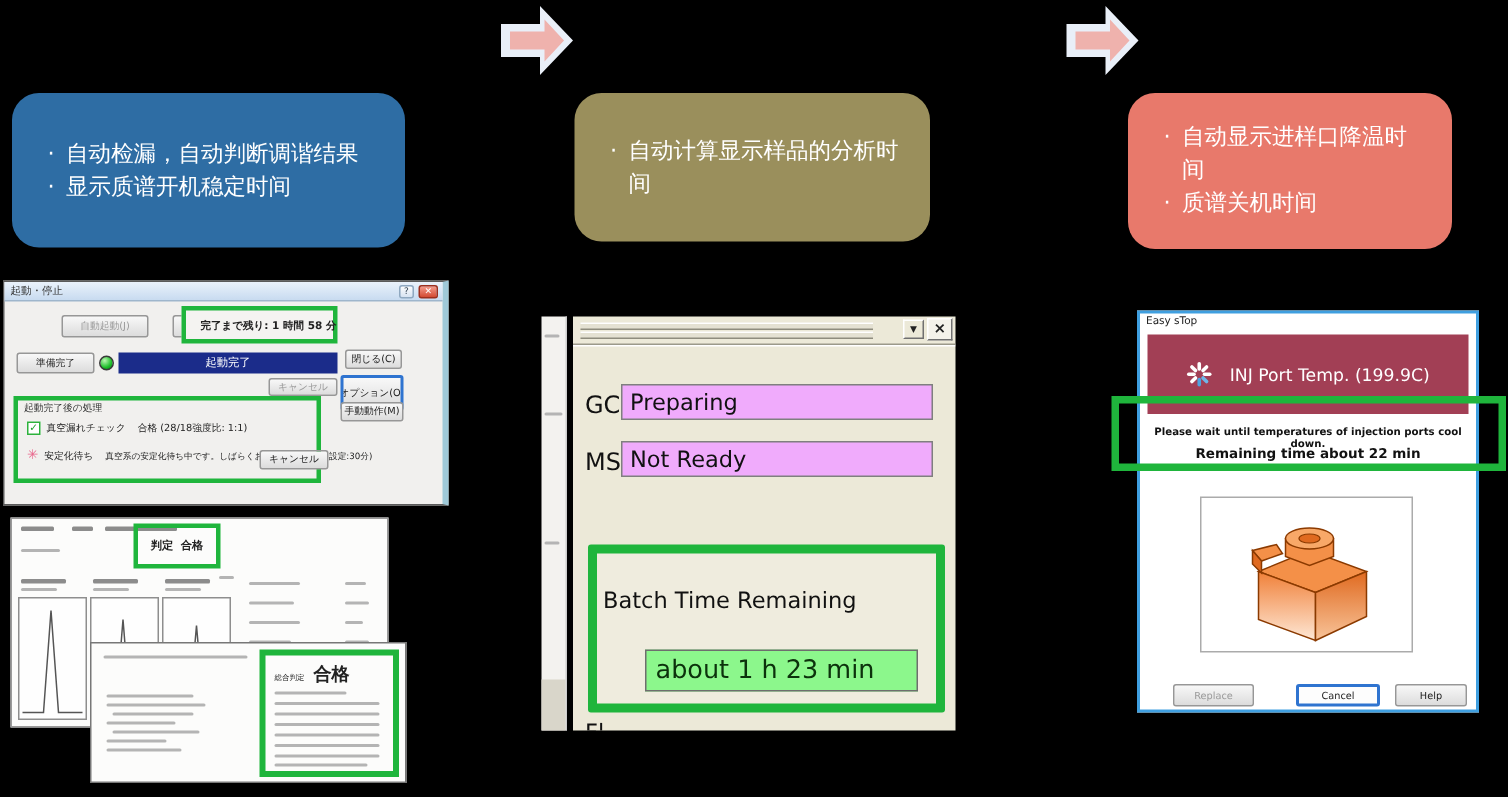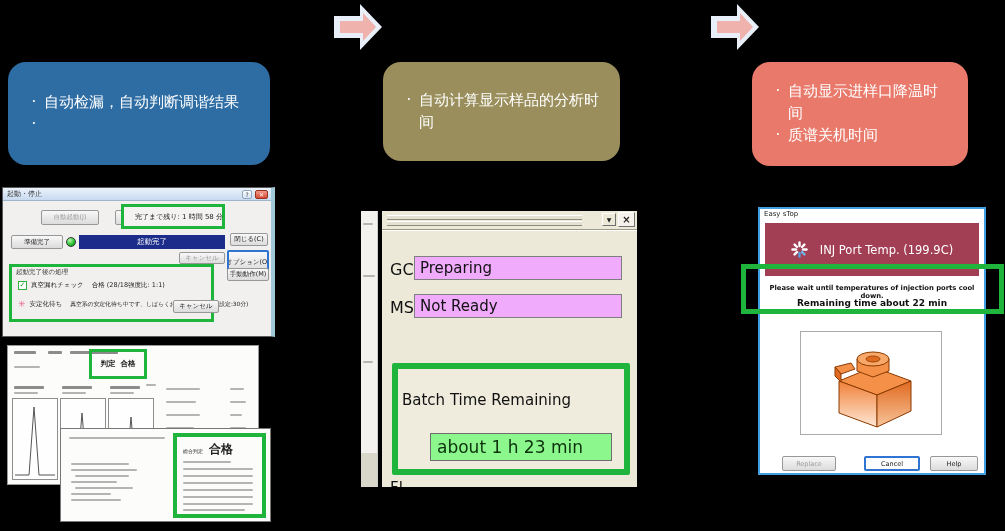--- a/index.html
+++ b/index.html
@@ -24,21 +24,21 @@
   .wbtn{position:absolute;background:linear-gradient(#F8F8F8,#DCDCDC);border:1px solid #979797;
         border-radius:2px;font-size:6.5px;color:#222;display:flex;align-items:center;justify-content:center;
         box-sizing:border-box;white-space:nowrap;overflow:hidden;}
   .wbtn.disabled{color:#9A9A9A;}
   .wbtn.focus{border:2px solid #2F74D0;}
 
   .greenbox{border:3px solid #1FB53C;box-sizing:border-box;}
 
   
   .ss{left:2px;top:187px;width:268px;height:148px;background:#F1F0EE;border:1px solid #5A5A5A;
-      border-right:4px solid #9FC9D8;box-sizing:content-box;}
+      border-right:4px solid #9FC9D8;box-sizing:content-box;padding-left:24px;}
   .ss-title{position:absolute;left:0;top:0;right:0;height:13px;background:linear-gradient(#EAF2FB,#C8DBF0);
             border-bottom:1px solid #9FB6CC;display:flex;align-items:center;font-size:7px;color:#333;padding-left:4px;box-sizing:border-box;}
   .ss-help{position:absolute;right:19px;top:2px;width:10px;height:9px;background:linear-gradient(#FDFDFD,#D7E3F2);
            border:1px solid #8FA8C0;border-radius:2px;font-size:6px;color:#345;display:flex;align-items:center;justify-content:center;box-sizing:border-box;}
   .ss-close{position:absolute;right:3px;top:2px;width:13px;height:9px;background:linear-gradient(#F49B8C,#D34A33);
             border:1px solid #9C2F1E;border-radius:2px;color:#fff;font-size:6px;display:flex;align-items:center;justify-content:center;box-sizing:border-box;}
   .ss-progress{position:absolute;left:76px;top:47px;width:146px;height:14px;background:#1B2C8A;color:#fff;
                font-size:7.5px;display:flex;align-items:center;justify-content:center;}
   .led{position:absolute;left:63px;top:49px;width:10px;height:10px;border-radius:50%;
        background:radial-gradient(circle at 35% 30%,#B9F7B0,#1DBE2A 60%,#0A7C14);border:1px solid #3A3A3A;box-sizing:border-box;}
@@ -112,20 +112,21 @@
     </svg>
   </div>
 
   <div class="callout co-left">
     <div class="bullet-item">
         <span class="dot"></span>
       <span>自动检漏，自动判断调谐结果</span>
       </div>
     <div class="bullet-item">
         <span class="dot"></span>
+      <span>显示质谱开机稳定时间</span>
       </div>
   </div>
   <div class="callout co-mid">
     <div class="bullet-item">
         <span class="dot"></span>
       <span>自动计算显示样品的分析时间</span>
       </div>
   </div>
   <div class="callout co-right">
     <div class="bullet-item">
@@ -141,21 +142,21 @@
   <div class="abs ss">
     <div class="ss-title">
       <span>起動・停止</span>
     </div>
     <div class="ss-help">?</div>
     <div class="ss-close">✕</div>
 
     <div class="wbtn disabled" style="left:8px;top:22px;width:58px;height:15px;margin-left:30px;">自動起動(J)</div>
     <div class="wbtn" style="left:72px;top:22px;width:54px;height:15px;margin-left:40px;">自動停止(E)</div>
     <div class="abs greenbox" style="left:118px;top:16px;width:104px;height:25px;background:#F4F3F1;display:flex;align-items:center;justify-content:center;">
-      <span style="font-size:7px;font-weight:normal;color:#222;white-space:nowrap;margin-left:12px;">完了まで残り:  1 時間 58 分</span>
+      <span style="font-size:7px;font-weight:bold;color:#222;white-space:nowrap;margin-left:12px;">完了まで残り:  1 時間 58 分</span>
     </div>
 
     <div class="wbtn" style="left:8px;top:47px;width:52px;height:14px;">準備完了</div>
     <div class="led"></div>
     <div class="ss-progress">起動完了</div>
     <div class="wbtn" style="left:227px;top:45px;width:38px;height:13px;">閉じる(C)</div>
     <div class="wbtn disabled" style="left:176px;top:64px;width:46px;height:12px;">キャンセル</div>
     <div class="wbtn focus" style="left:224px;top:62px;width:42px;height:24px;">オプション(O)</div>
     <div class="wbtn" style="left:224px;top:80px;width:42px;height:13px;">手動動作(M)</div>
 

